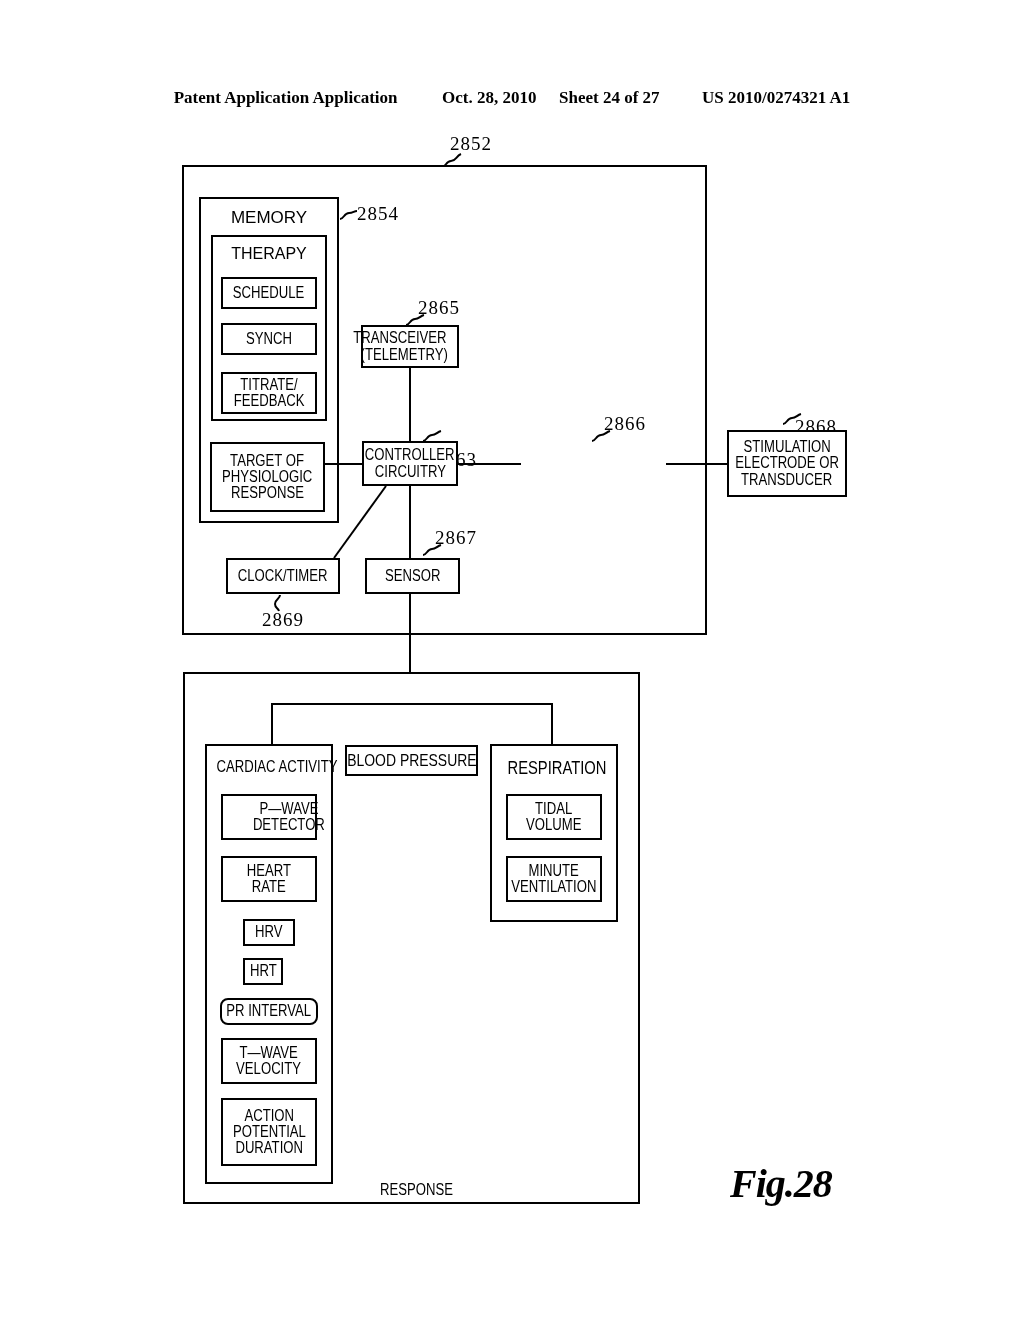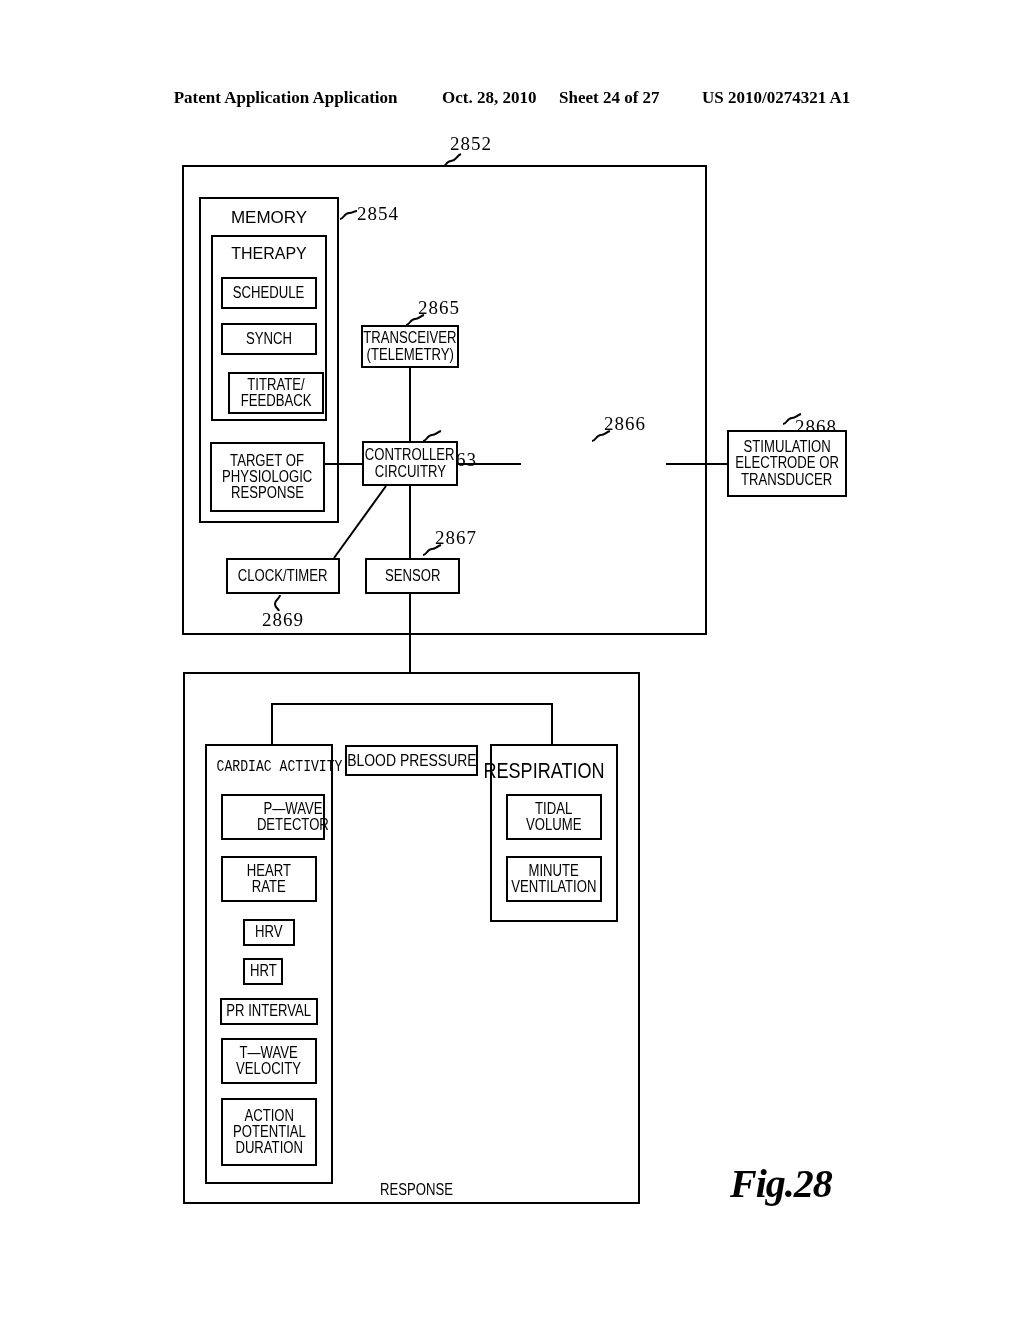--- a/index.html
+++ b/index.html
@@ -128,36 +128,36 @@
 
   <div class="panel" style="left:211px; top:235px; width:116px; height:186px;"></div>
   <div class="lbl" style="left:211px; top:245px; width:116px; text-align:center; font-size:16px;">THERAPY</div>
 
   <div class="box" style="left:221px; top:277px; width:96px; height:32px; font-size:16px;">
     <span class="cond">SCHEDULE</span>
   </div>
   <div class="box" style="left:221px; top:323px; width:96px; height:32px; font-size:16px;">
     <span class="cond">SYNCH</span>
   </div>
-  <div class="box" style="left:228px; top:372px; width:96px; height:42px; font-size:16px;">
+  <div class="box" style="left:221px; top:372px; width:96px; height:42px; font-size:16px;">
     <span class="cond">TITRATE/</span>
     <span class="cond">FEEDBACK</span>
   </div>
 
   <div class="box" style="left:210px; top:442px; width:115px; height:70px; font-size:16px;">
     <span class="cond">TARGET OF</span>
     <span class="cond">PHYSIOLOGIC</span>
     <span class="cond">RESPONSE</span>
   </div>
 
   <div class="num" style="left:418px; top:297px;">2865</div>
   <svg style="position:absolute; left:405px; top:312px;" width="22" height="16">
     <path d="M1,13 C5,13 5,7 10,7 C14,7 15,4 19,3" stroke="#000" stroke-width="2" fill="none"></path>
   </svg>
-  <div class="box" style="left:361px; top:325px; width:98px; height:43px; font-size:16px;">
+  <div class="box" style="left:361px; top:325px; width:98px; height:43px; font-size:16px;align-items:flex-end;">
     <span class="cond">TRANSCEIVER</span>
     <span class="cond">(TELEMETRY)</span>
   </div>
 
   <div class="num" style="left:435px; top:413px;margin-top:36px;">2863</div>
   <svg style="position:absolute; left:422px; top:428px;" width="22" height="16">
     <path d="M1,13 C5,13 5,7 10,7 C14,7 15,4 19,3" stroke="#000" stroke-width="2" fill="none"></path>
   </svg>
   <div class="box" style="left:362px; top:441px; width:96px; height:45px; font-size:16px;">
     <span class="cond">CONTROLLER</span>
@@ -211,57 +211,57 @@
 
   <div class="vline" style="left:409px; top:594px; height:110px;"></div>
 
   <div class="panel" style="left:183px; top:672px; width:457px; height:532px;"></div>
 
   <div class="hline" style="left:271px; top:703px; width:282px;"></div>
   <div class="vline" style="left:271px; top:703px; height:42px;"></div>
   <div class="vline" style="left:551px; top:703px; height:42px;"></div>
 
   <div class="panel" style="left:205px; top:744px; width:128px; height:440px;"></div>
-  <div class="lbl" style="left:205px; top:758px; width:128px; text-align:right; font-size:16px;font-family:Liberation Mono, monospace;">
+  <div class="lbl" style="left:205px; top:758px; width:128px; text-align:right; font-size:16px;">
     <span class="cond">CARDIAC ACTIVITY</span>
   </div>
 
-  <div class="box" style="left:221px; top:794px; width:104px; height:46px; font-size:16px;padding-left:40px;">
+  <div class="box" style="left:221px; top:794px; width:96px; height:46px; font-size:16px;padding-left:40px;">
     <span class="cond">P—WAVE</span>
     <span class="cond">DETECTOR</span>
   </div>
   <div class="box" style="left:221px; top:856px; width:96px; height:46px; font-size:16px;">
     <span class="cond">HEART</span>
     <span class="cond">RATE</span>
   </div>
   <div class="box" style="left:243px; top:919px; width:52px; height:27px; font-size:16px;">
     <span class="cond">HRV</span>
   </div>
   <div class="box" style="left:243px; top:958px; width:40px; height:27px; font-size:16px;">
     <span class="cond">HRT</span>
   </div>
-  <div class="box" style="left:220px; top:998px; width:98px; height:27px; font-size:16px;">
+  <div class="box" style="left:220px; top:998px; width:98px; height:27px; font-size:16px;border-radius:8px;">
     <span class="cond">PR INTERVAL</span>
   </div>
   <div class="box" style="left:221px; top:1038px; width:96px; height:46px; font-size:16px;">
     <span class="cond">T—WAVE</span>
     <span class="cond">VELOCITY</span>
   </div>
   <div class="box" style="left:221px; top:1098px; width:96px; height:68px; font-size:16px;">
     <span class="cond">ACTION</span>
     <span class="cond">POTENTIAL</span>
     <span class="cond">DURATION</span>
   </div>
 
   <div class="box" style="left:345px; top:745px; width:133px; height:31px; font-size:17px;">
     <span class="cond">BLOOD PRESSURE</span>
   </div>
 
   <div class="panel" style="left:490px; top:744px; width:128px; height:178px;"></div>
-  <div class="lbl" style="left:472px; top:758px; width:128px; text-align:right; font-size:22px;">
+  <div class="lbl" style="left:490px; top:758px; width:128px; text-align:right; font-size:18px;">
     <span class="cond">RESPIRATION</span>
   </div>
   <div class="box" style="left:506px; top:794px; width:96px; height:46px; font-size:16px;">
     <span class="cond">TIDAL</span>
     <span class="cond">VOLUME</span>
   </div>
   <div class="box" style="left:506px; top:856px; width:96px; height:46px; font-size:16px;">
     <span class="cond">MINUTE</span>
     <span class="cond">VENTILATION</span>
   </div>

